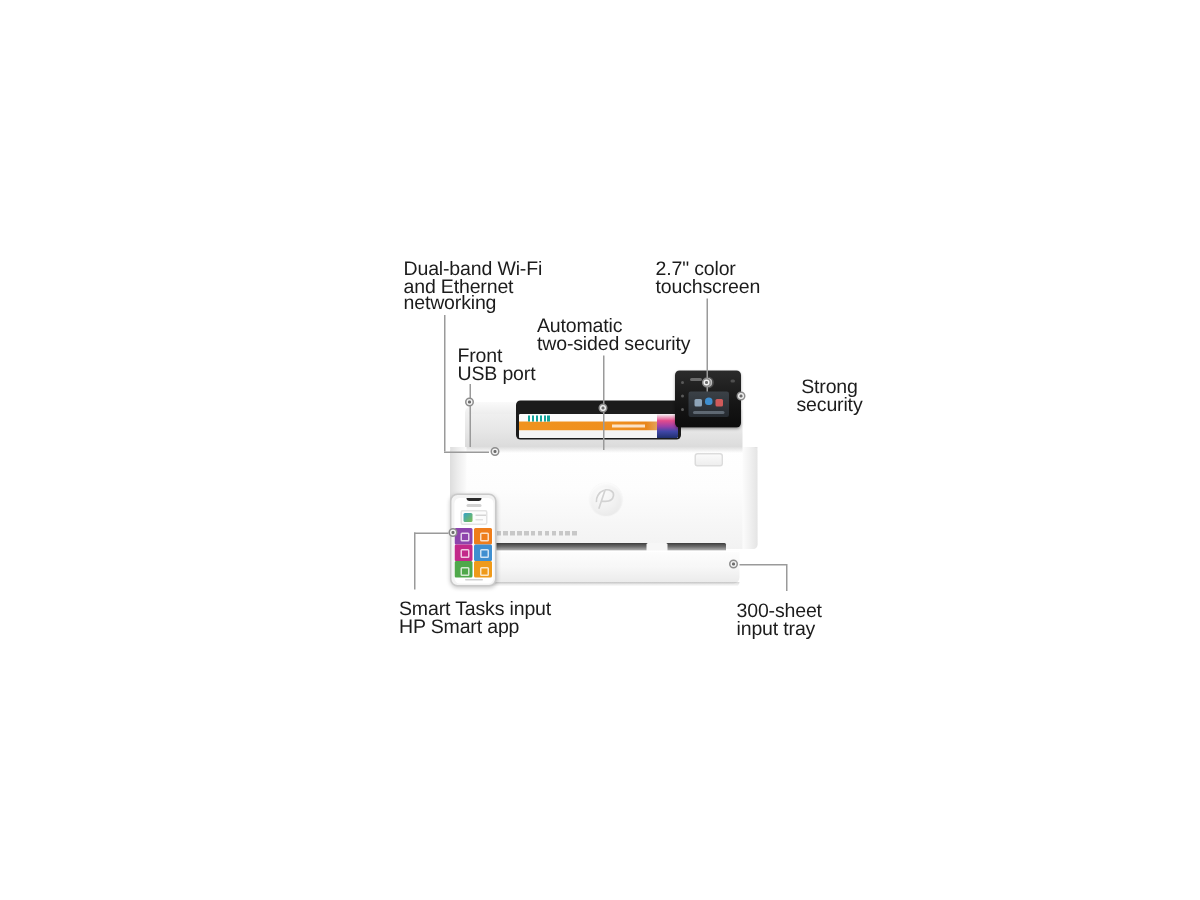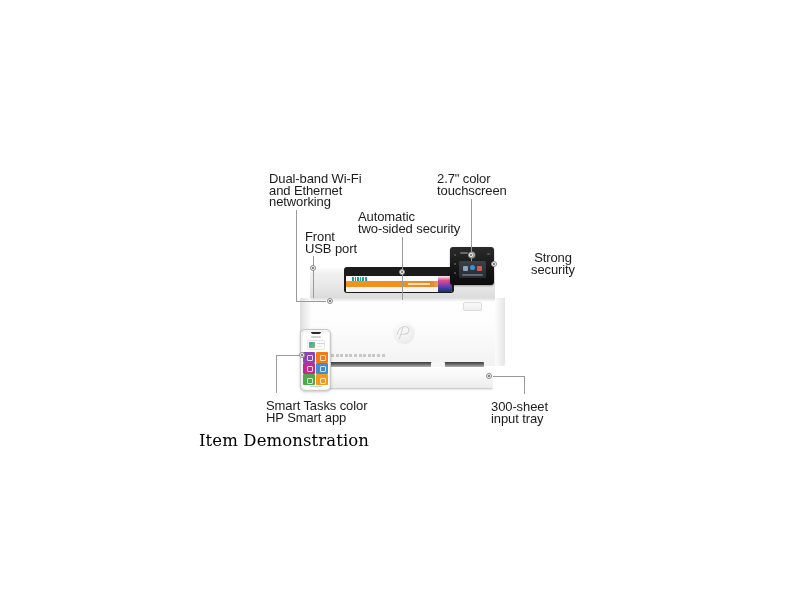--- a/index.html
+++ b/index.html
@@ -490,24 +490,23 @@
       <div class="dot" style="left: 468px; top: 252px;"></div>
       <div class="callout" style="left: 437px; top: 173px;">2.7" color
 touchscreen</div>
       <div class="leader-h" style="top: 264px; left: 494px; width: 2px; background: rgb(154, 154, 154);"></div>
       <div class="dot" style="left: 491px; top: 261px;"></div>
       <div class="callout" style="left: 531px; top: 252px; text-align: center;">Strong
 security</div>
       <div class="leader-v" style="left: 276px; top: 355px; height: 38px; background: rgb(154, 154, 154);"></div>
       <div class="leader-h" style="top: 355px; left: 276px; width: 23px; background: rgb(154, 154, 154);"></div>
       <div class="dot" style="left: 299px; top: 352px;"></div>
-      <div class="callout" style="left: 266px; top: 400px;">Smart Tasks color
+      <div class="callout" style="left: 266px; top: 400px;">Smart Tasks input
 HP Smart app</div>
       <div class="leader-h" style="top: 376px; left: 493px; width: 31px; background: rgb(154, 154, 154);"></div>
       <div class="leader-v" style="left: 524px; top: 376px; height: 18px; background: rgb(154, 154, 154);"></div>
       <div class="dot" style="left: 486px; top: 373px;"></div>
       <div class="callout" style="left: 491px; top: 401px;">300-sheet
 input tray</div>
     </div>
 
-  <div id="page-title">Item Demonstration</div>
 
 </div>
 
 </body></html>

